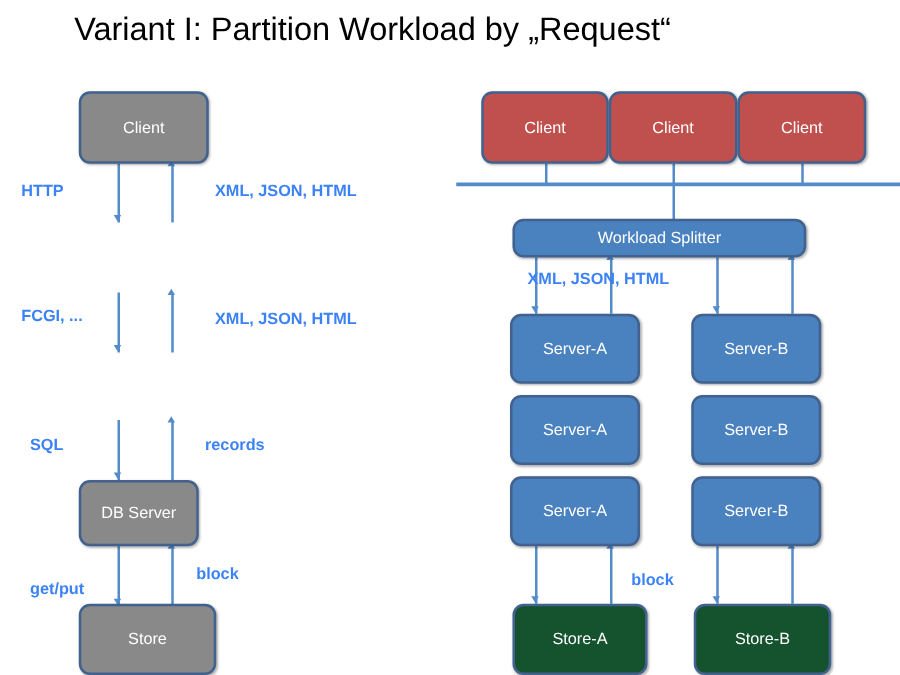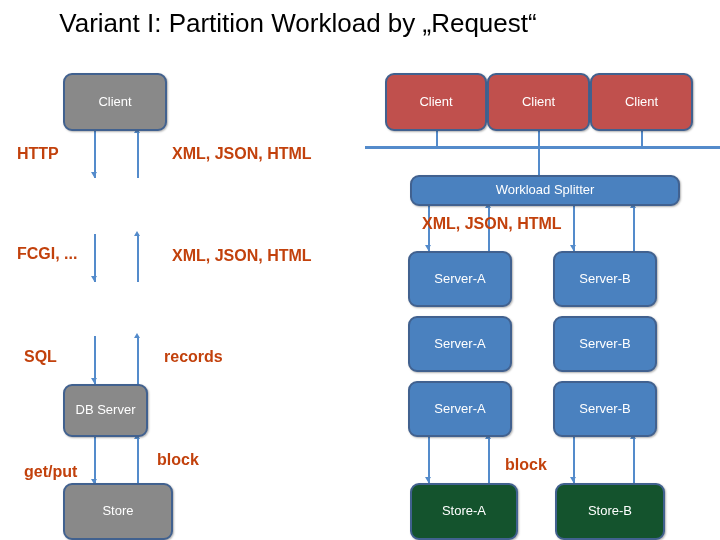--- a/index.html
+++ b/index.html
@@ -54,23 +54,23 @@
   .node.gray  { background: #898989; }
   .node.red   { background: #C0504D; }
   .node.blue  { background: #4A81BF; }
   .node.green { background: #14532d; }
 
   .node .node-label { display: block; }
 
   
   .edge-label {
     position: absolute;
-    font-size: 16px;
+    font-size: 13px;
     font-weight: bold;
-    color: #c2410c;
+    color: #3b82f6;
     white-space: nowrap;
     z-index: 5;
   }
 
   
   .conn {
     position: absolute;
     background: #548BCB;
     z-index: 1;
   }
@@ -120,21 +120,21 @@
   <div class="arrow down" style="left:91px;  top:479px;"></div>
   <div class="conn v" style="left:137px; top:437px; height:48px;"></div>
   <div class="arrow up" style="left:134px; top:434px;"></div>
 
   <div class="node gray" style="left:63px; top:73px; width:104px; height:58px;">
     <span class="node-label">Client</span>
   </div>
 
 
 
-  <div class="node gray" style="left:63px; top:384px; width:85px; height:53px;">
+  <div class="node gray" style="left:63px; top:384px; width:96px; height:53px;">
     <span class="node-label">DB Server</span>
   </div>
 
   <div class="node gray" style="left:63px; top:483px; width:110px; height:57px;">
     <span class="node-label">Store</span>
   </div>
 
   <div class="edge-label" style="left:17px;  top:145px;">HTTP</div>
   <div class="edge-label" style="left:172px; top:145px;">XML, JSON, HTML</div>
 
@@ -158,21 +158,21 @@
   <div class="node red" style="left:385px; top:73px; width:102px; height:58px;">
     <span class="node-label">Client</span>
   </div>
   <div class="node red" style="left:487px; top:73px; width:103px; height:58px;">
     <span class="node-label">Client</span>
   </div>
   <div class="node red" style="left:590px; top:73px; width:103px; height:58px;">
     <span class="node-label">Client</span>
   </div>
 
-  <div class="node blue" style="left:410px; top:175px; width:270px; height:31px;">
+  <div class="node blue" style="left:410px; top:175px; width:235px; height:31px;">
     <span class="node-label">Workload Splitter</span>
   </div>
 
   <div class="conn v" style="left:428px; top:206px; height:45px;"></div>
   <div class="arrow down" style="left:425px; top:245px;"></div>
   <div class="conn v" style="left:488px; top:206px; height:45px;"></div>
   <div class="arrow up" style="left:485px; top:203px;"></div>
 
   <div class="conn v" style="left:573px; top:206px; height:45px;"></div>
   <div class="arrow down" style="left:570px; top:245px;"></div>

